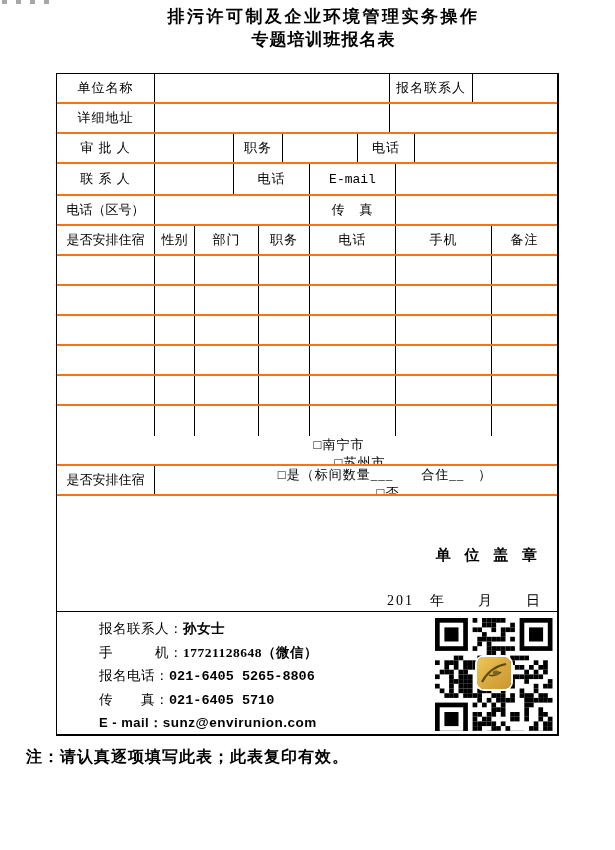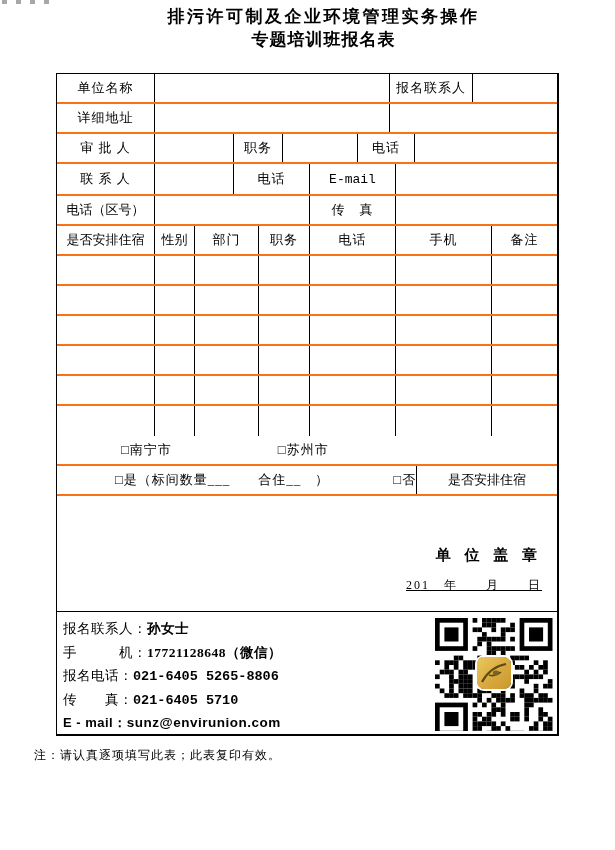--- a/index.html
+++ b/index.html
@@ -10,40 +10,40 @@
   .title-wrap{position:absolute;top:6px;left:0;width:615px;text-align:center;transform:translateX(16px);}
   .title-line1{font-size:17px;font-weight:bold;letter-spacing:2.5px;line-height:22px;}
   .title-line2{font-size:17px;font-weight:bold;letter-spacing:1px;line-height:22px;margin-top:1px;}
   .form-table{position:absolute;left:56px;top:73px;width:503px;border:1px solid #000;
         border-right-width:2px;border-bottom-width:2px;box-sizing:border-box;background:#fff;}
   .trow{display:flex;border-bottom:2px solid #f97316;box-sizing:border-box;}
   .trow:last-child{border-bottom:none;}
   .tcell{border-right:1px solid #000;box-sizing:border-box;display:flex;align-items:center;
         justify-content:center;font-size:13px;letter-spacing:1px;overflow:hidden;white-space:nowrap;}
   .tcell:last-child{border-right:none;flex:1;}
-  .tcell.left{justify-content:flex-start;}
+  .tcell.left{justify-content:flex-start;flex-direction:column;}
   .r30{height:30px;} .r32{height:32px;}
   .mono{font-family:"Liberation Mono","DejaVu Sans Mono",monospace;letter-spacing:0;}
   .seal-cell{height:115px;position:relative;border-bottom:1px solid #000;}
   .seal-inner{position:absolute;left:235px;top:50px;width:250px;text-align:right;}
   .seal-label{font-weight:bold;font-size:15px;letter-spacing:5px;}
-  .date-line{margin-top:12px;font-size:12px;letter-spacing:2px;text-decoration:underline;}
+  .date-line{margin-top:27px;font-size:14px;letter-spacing:2px;}
   .contact-cell{height:122px;position:relative;}
   .contact-lines{position:absolute;left:6px;top:5px;}
-  .cline{height:23.5px;line-height:23.5px;font-size:13.5px;letter-spacing:.5px;white-space:nowrap;}
+  .cline{height:23.5px;line-height:23.5px;font-size:13.5px;letter-spacing:.5px;white-space:nowrap;margin-left:36px;}
   .cline .val-bold{font-weight:bold;}
   .cline .val-mono{font-family:"Liberation Mono","DejaVu Sans Mono",monospace;letter-spacing:0;font-weight:bold;}
   .cline .lab-sans{font-family:"Liberation Sans","DejaVu Sans",sans-serif;font-weight:bold;font-size:13px;}
   .cline .val-sans{font-family:"Liberation Sans","DejaVu Sans",sans-serif;font-weight:bold;font-size:13.5px;}
   .qr-box{position:absolute;right:2px;top:5px;width:122px;height:114px;background:#fff;}
   .qr-box svg{display:block;}
   .qr-logo{position:absolute;left:44px;top:40px;width:34px;height:32px;border-radius:7px;
         background:linear-gradient(135deg,#ecc95e 0%,#d9a93f 55%,#c9992f 100%);
         box-shadow:0 0 0 2px #fff;}
-  .note{position:absolute;left:34px;top:747px;font-size:12px;letter-spacing:1px;}
+  .note{position:absolute;left:26px;top:747px;font-size:16px;letter-spacing:1px;font-weight:bold;}
   .vspan1{margin-left:64px;} .vspan2{margin-left:106px;}
   .lspan1{margin-left:58px;} .lspan2{margin-left:64px;}
 </style>
 </head>
 <body>
 
 <div class="page">
 
   <div class="corner-frag"></div>
 
@@ -159,25 +159,25 @@
       </div>
 
     <div class="trow r30">
       <div class="tcell left">
         <span class="vspan1">□南宁市</span>
         <span class="vspan2">□苏州市</span>
       </div>
     </div>
 
     <div class="trow r30">
+      <div class="tcell" style="width:98px;letter-spacing:0">是否安排住宿</div>
       <div class="tcell left">
         <span class="lspan1">□是（标间数量___　　合住__　）</span>
         <span class="lspan2">□否</span>
       </div>
-      <div class="tcell" style="width:98px;letter-spacing:0">是否安排住宿</div>
     </div>
 
     <div class="seal-cell">
       <div class="seal-inner">
         <div class="seal-label">单 位 盖 章</div>
         <div class="date-line">201　年　　月　　日</div>
       </div>
     </div>
 
     <div class="contact-cell">

